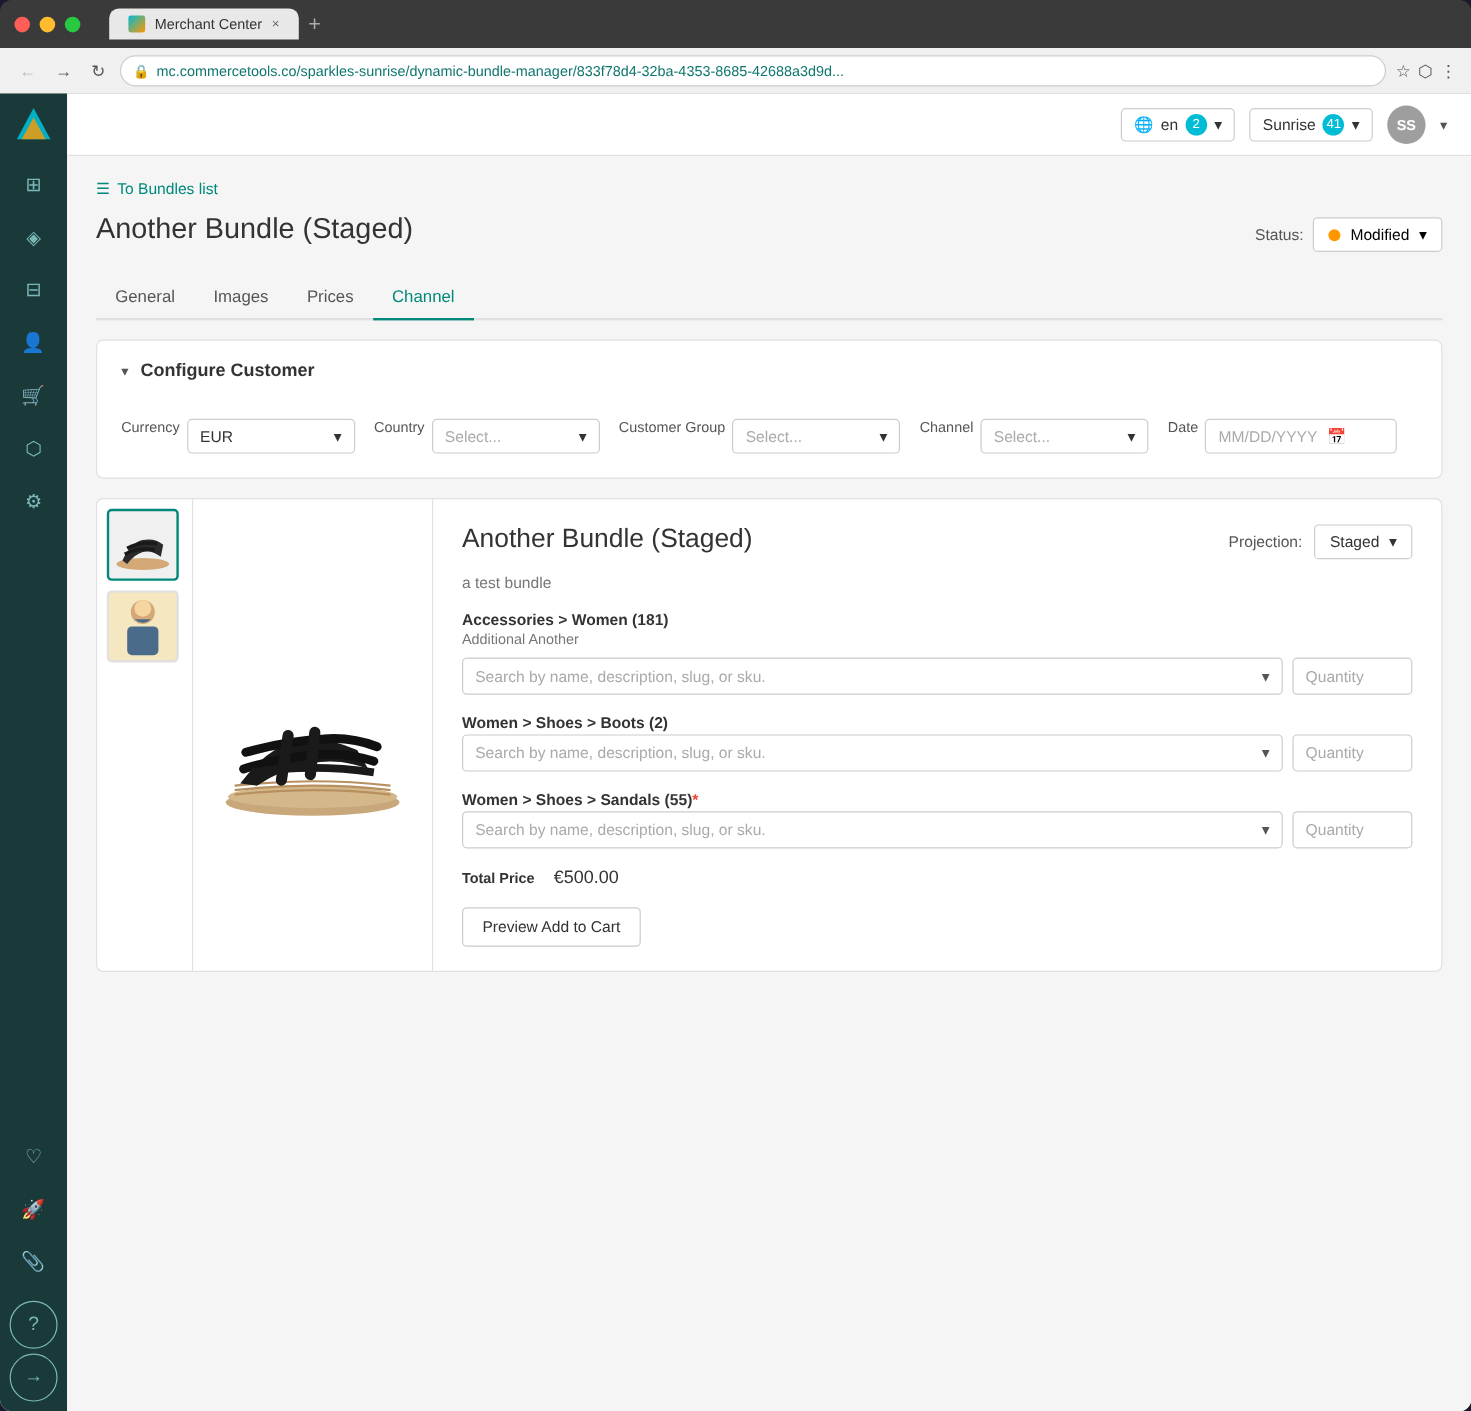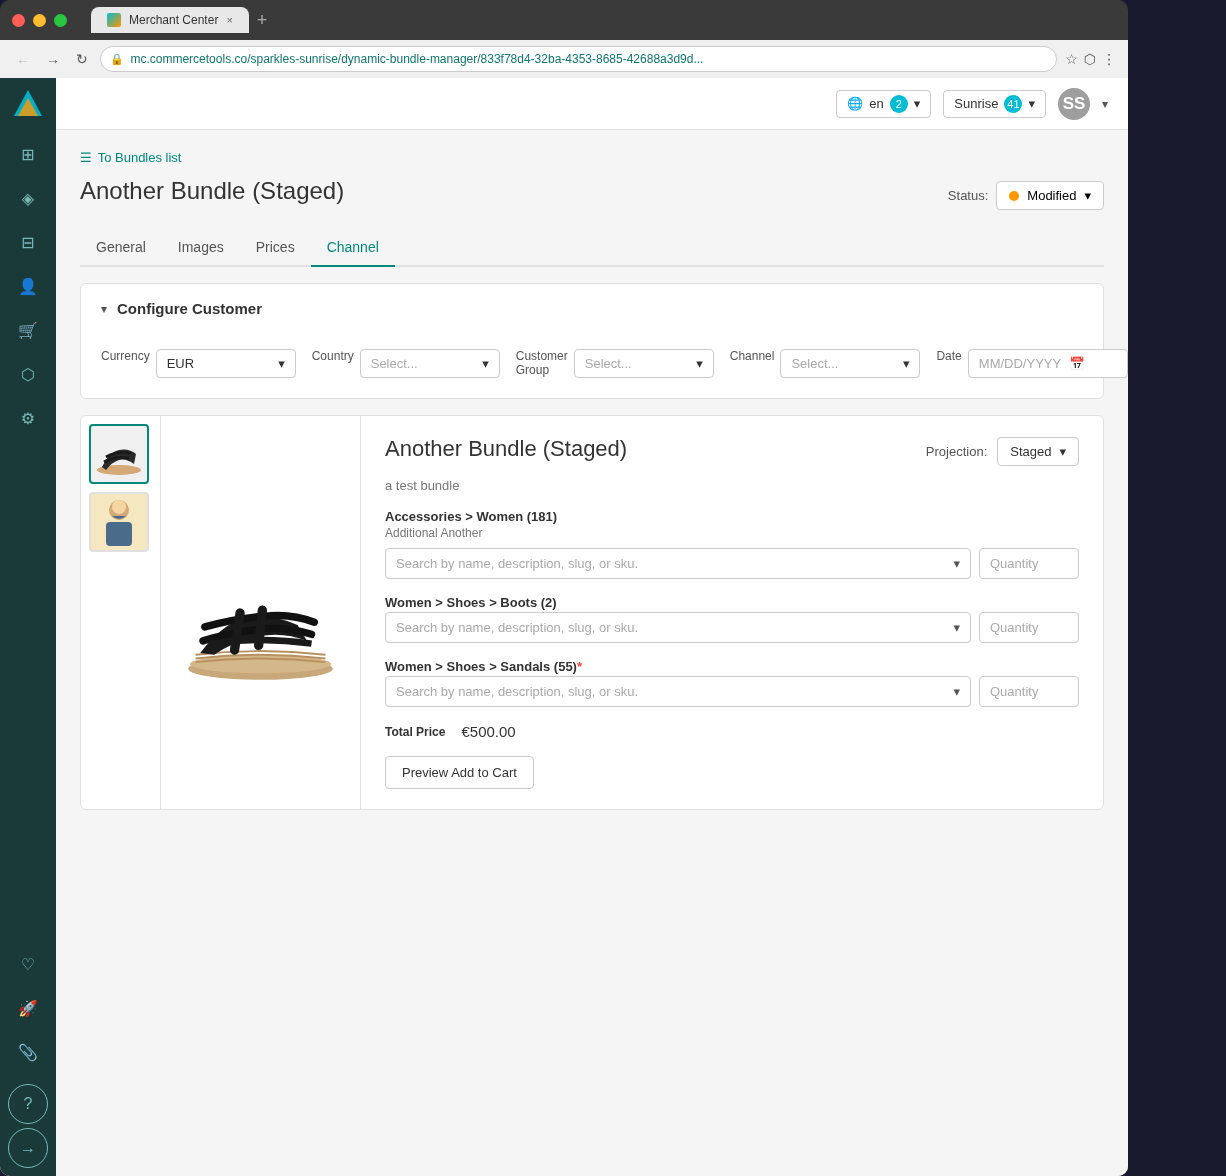--- a/index.html
+++ b/index.html
@@ -3,21 +3,21 @@
   <meta charset="utf-8">
   <style>
     * { box-sizing: border-box; margin: 0; padding: 0; }
     body { font-family: -apple-system, BlinkMacSystemFont, 'Segoe UI', sans-serif; background: #1a1a2e; }
 
     
     .browser-chrome {
       background: #2d2d2d;
       border-radius: 10px;
       overflow: hidden;
-      width: 1128px;
+      width: 1226px;
       min-height: 1176px;
     }
     .browser-titlebar {
       background: #3a3a3a;
       height: 40px;
       display: flex;
       align-items: center;
       padding: 0 12px;
       gap: 8px;
     }
@@ -161,21 +161,21 @@
       border-radius: 50%;
       width: 18px; height: 18px;
       font-size: 11px;
       display: flex; align-items: center; justify-content: center;
     }
     .user-avatar {
       width: 32px; height: 32px;
       background: #9e9e9e;
       border-radius: 50%;
       display: flex; align-items: center; justify-content: center;
-      color: white; font-size: 17px; font-weight: 600;
+      color: white; font-size: 12px; font-weight: 600;
       cursor: pointer;
     }
 
     
     .page-content {
       padding: 20px 24px;
     }
     .breadcrumb {
       display: flex; align-items: center; gap: 6px;
       color: #00897b; font-size: 13px;

